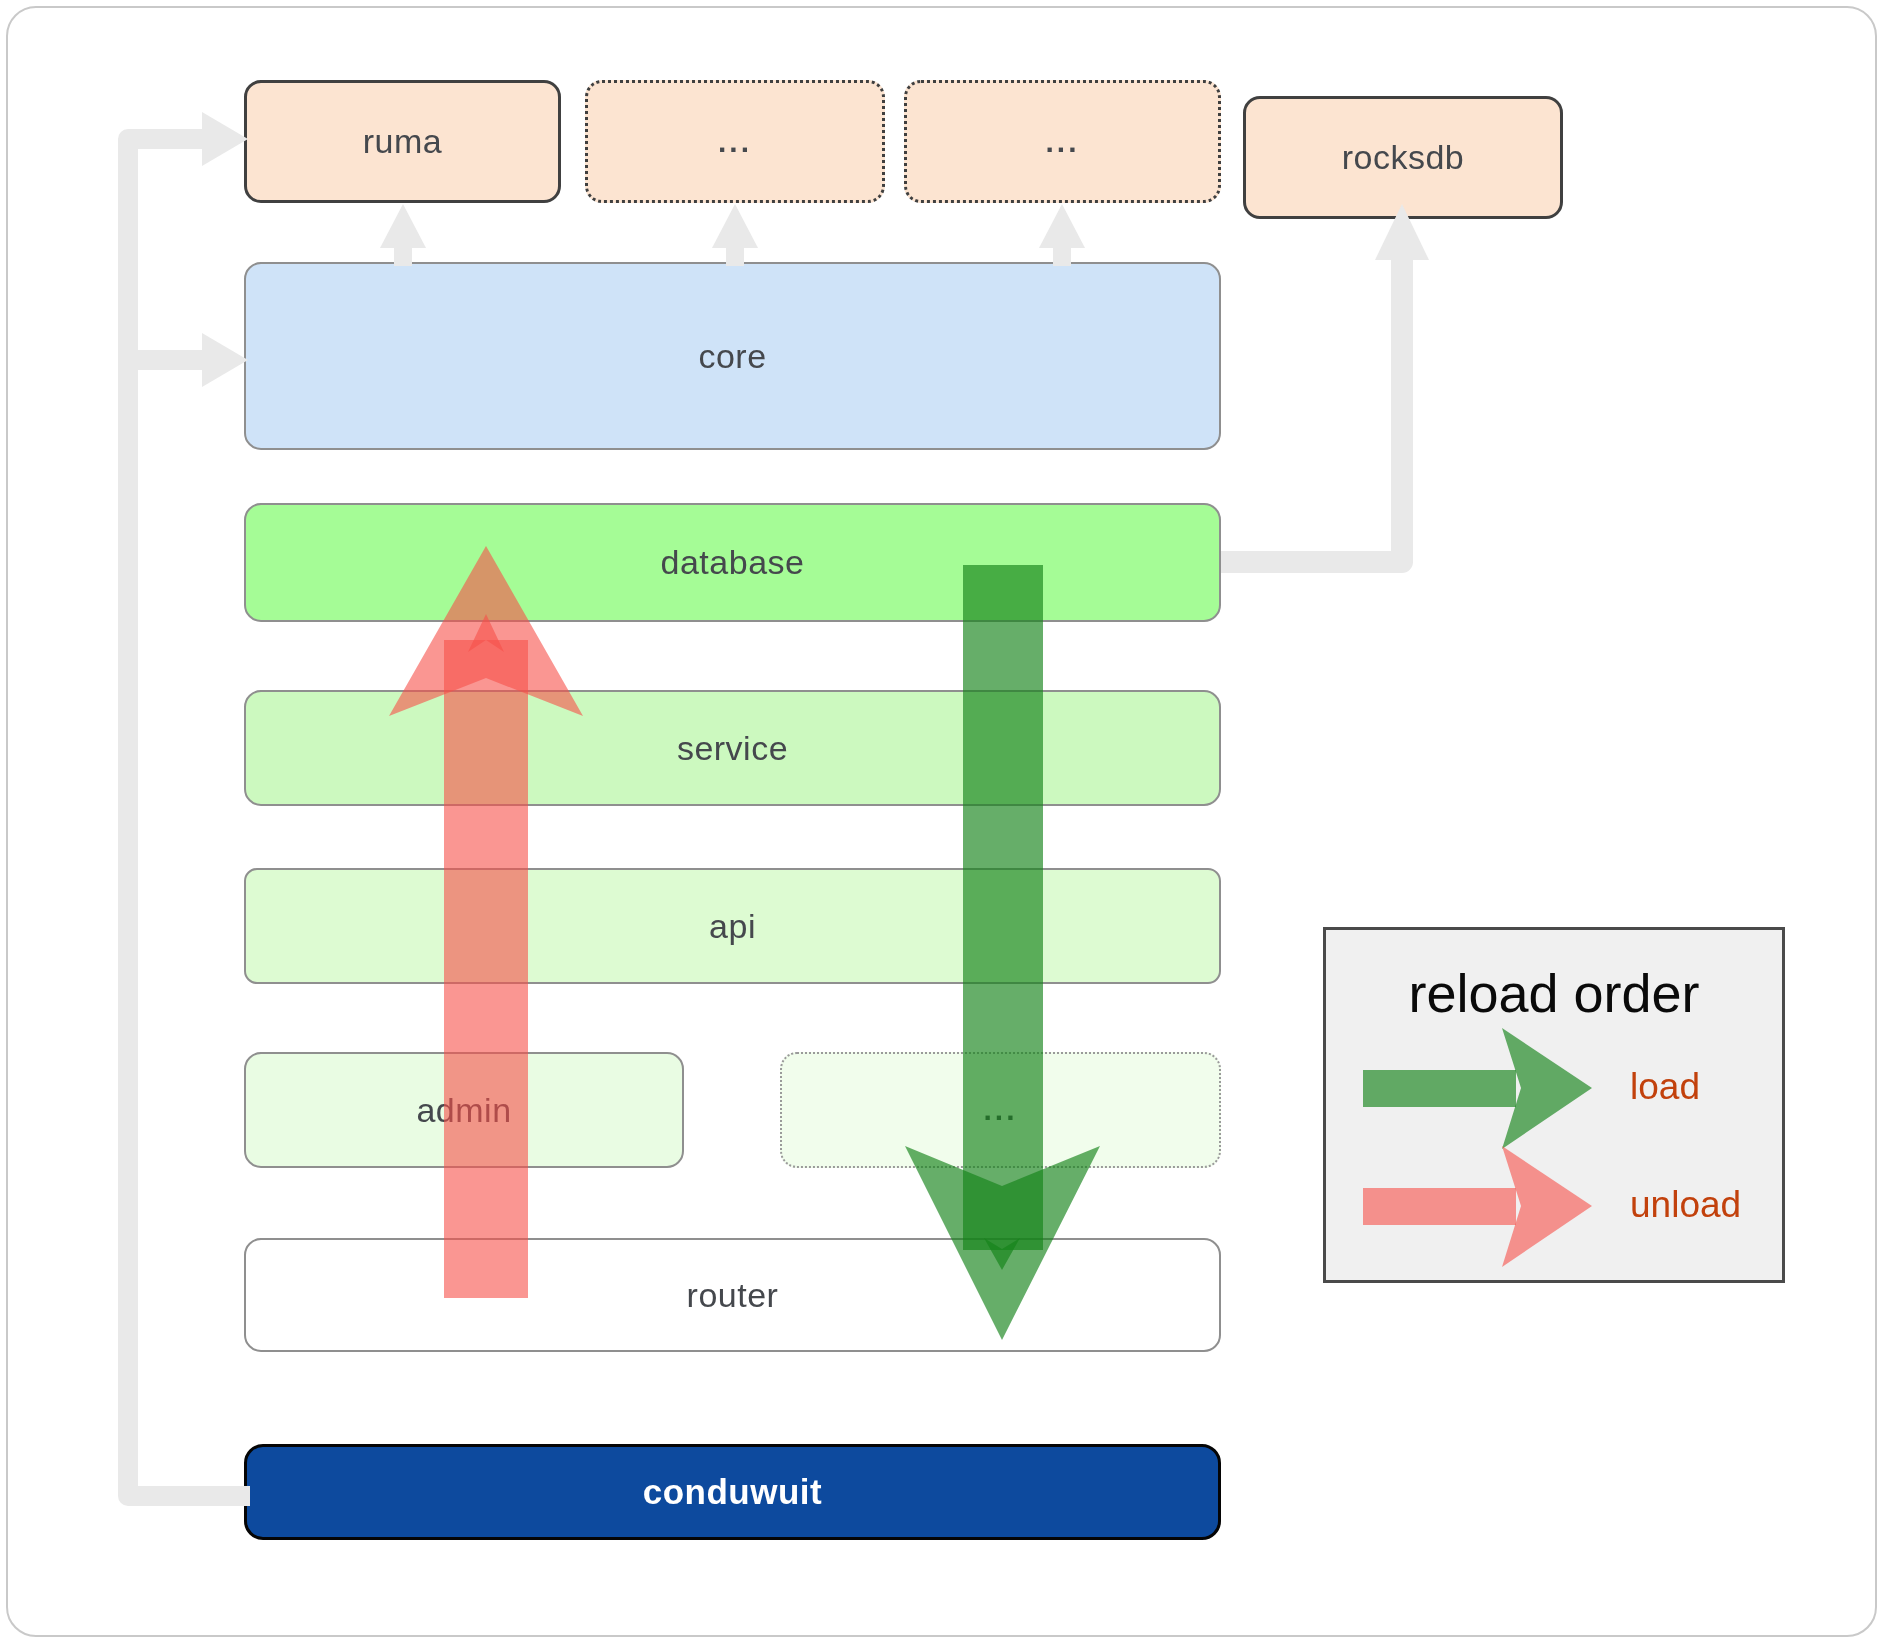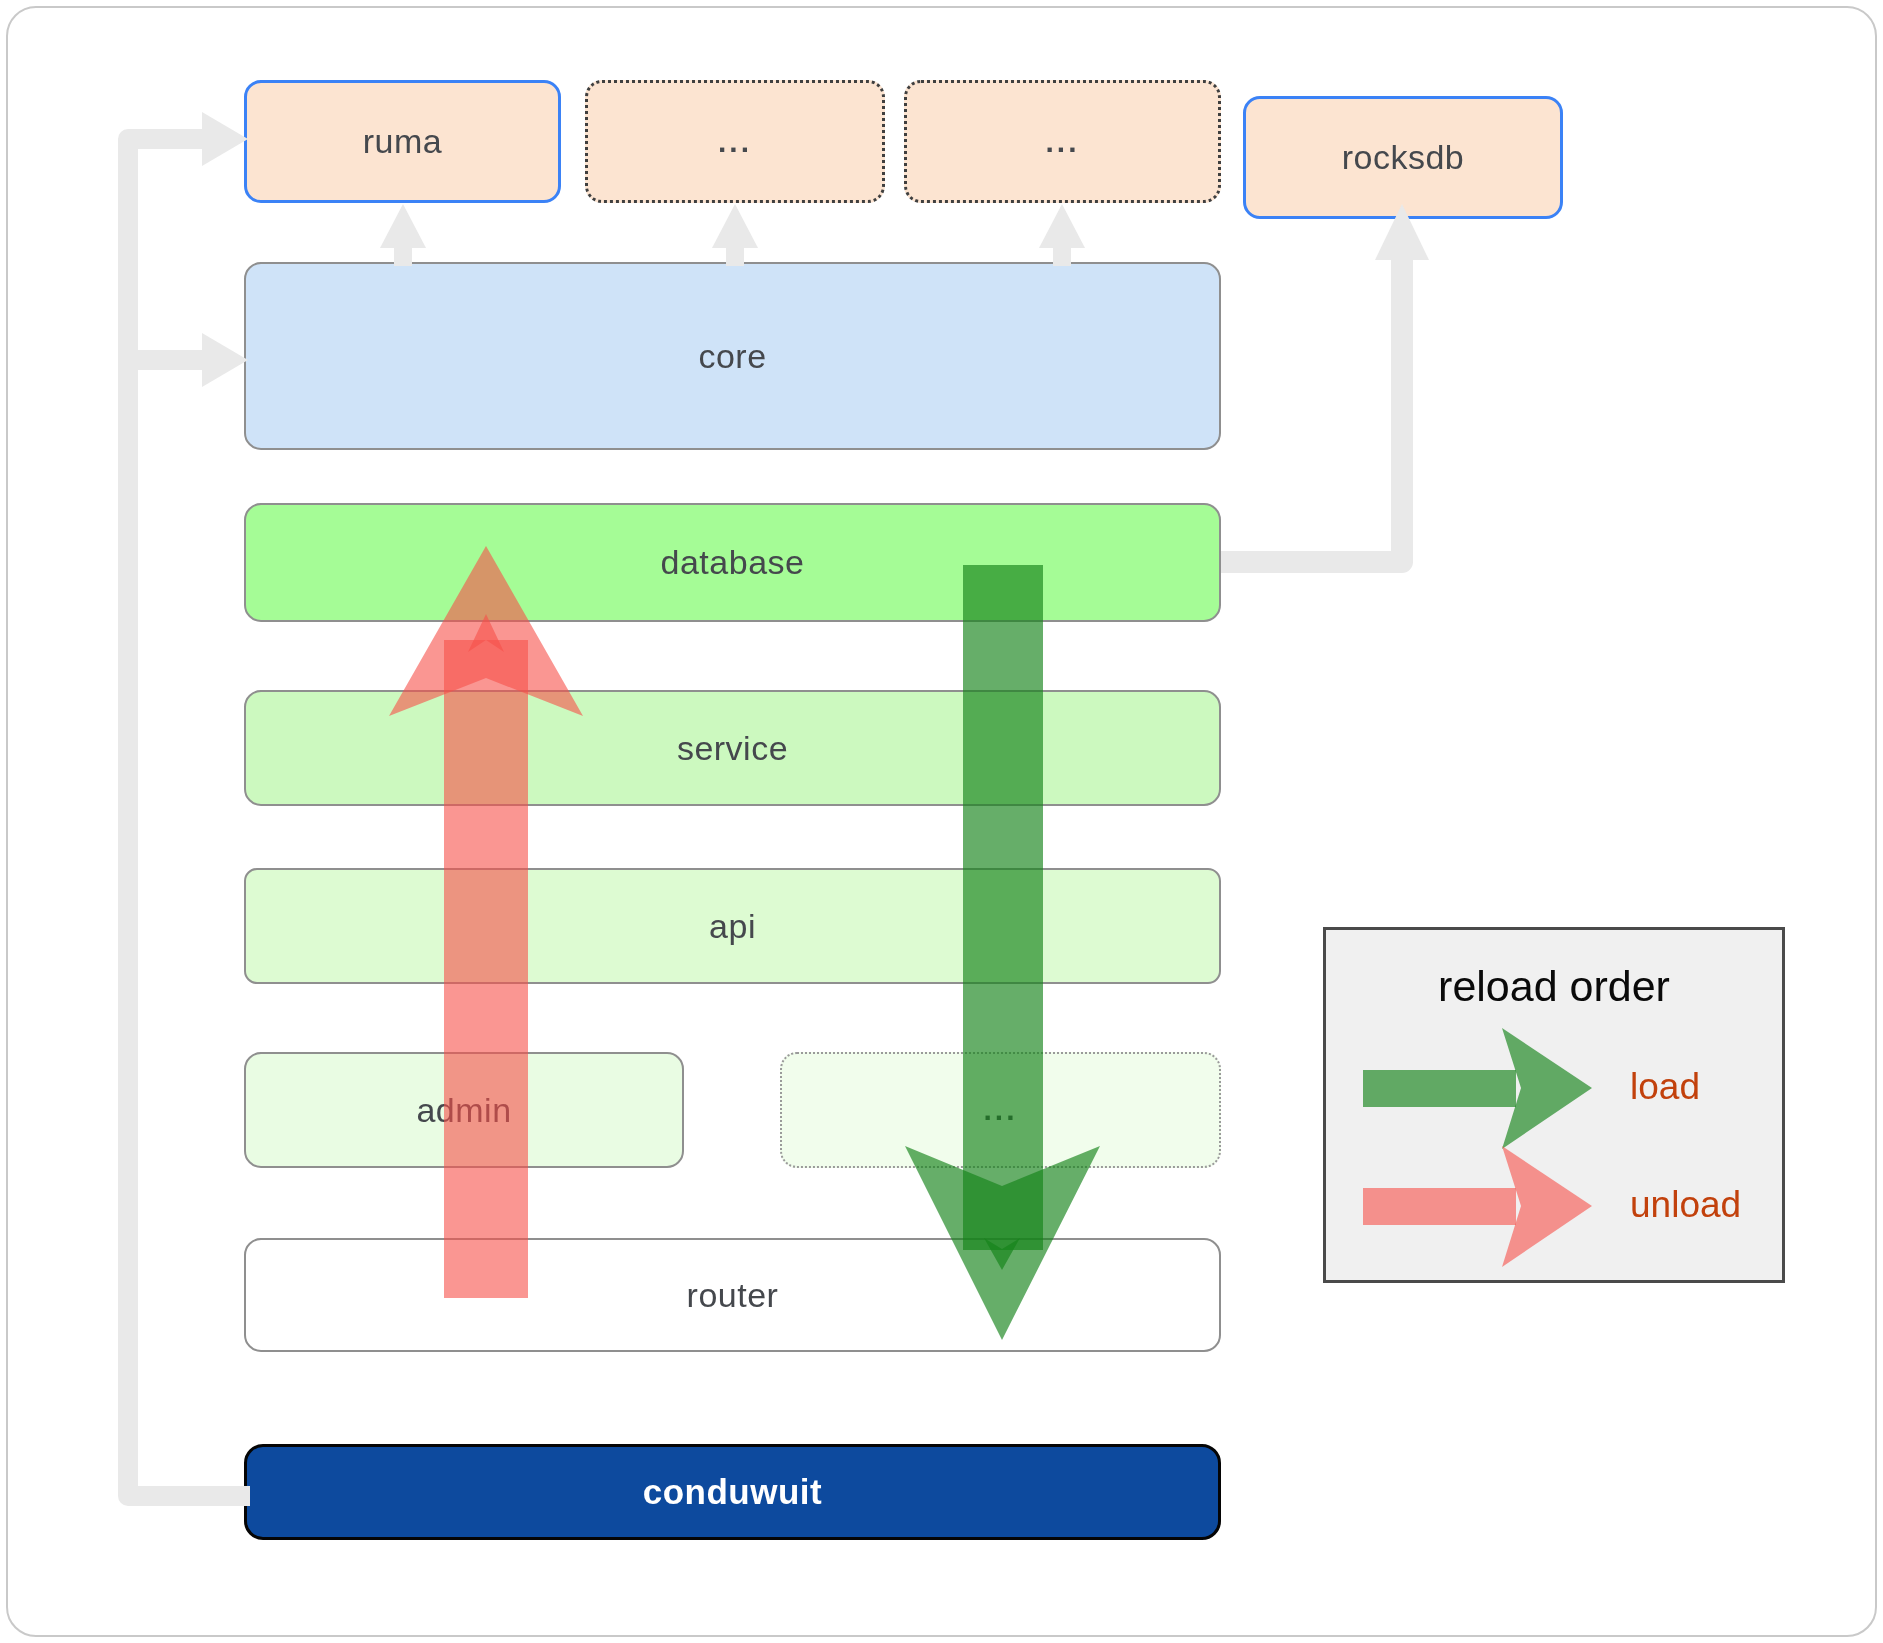--- a/index.html
+++ b/index.html
@@ -12,35 +12,35 @@
     border:2px solid #c9c9c9;border-radius:30px;background:#ffffff;
   }
   .layer{position:absolute;left:0;top:0;width:1883px;height:1643px;pointer-events:none;}
   .under{z-index:1;}
   .over{z-index:5;}
   .box{
     position:absolute;display:flex;align-items:center;justify-content:center;
     box-sizing:border-box;border-radius:17px;
     font-size:34px;color:#45484d;letter-spacing:0.5px;
   }
-  .topbox{border:3px solid #3b82f6;background:#fce4d1;}
+  .topbox{border:3px solid #404040;background:#fce4d1;}
   .topbox.dotted{border:3px dotted #3f3f3f;}
   .mainbox{border:2px solid #8f8f8f;}
   .dots{font-weight:bold;letter-spacing:3px;font-size:30px;}
   .conduwuit{
     background:#0d4a9e;border:3px solid #050505;color:#ffffff;
     font-weight:bold;font-size:35px;border-radius:19px;justify-content:center;
   }
   .legend-box{
     position:absolute;left:1323px;top:927px;width:462px;height:356px;
     background:#f0f0f0;border:3px solid #4a4a4a;box-sizing:border-box;z-index:2;
   }
   .legend-title{
     position:absolute;left:1323px;top:962px;width:462px;text-align:center;
-    font-size:43px;color:#0a0a0a;z-index:3;
+    font-size:54px;color:#0a0a0a;z-index:3;
   }
   .legend-label{
     position:absolute;font-size:37px;color:#c2410c;z-index:3;text-align:right;
   }
   .legend-label.load{left:1630px;top:1066px;}
   .legend-label.unload{left:1630px;top:1184px;}
 </style>
 </head>
 <body>
 

